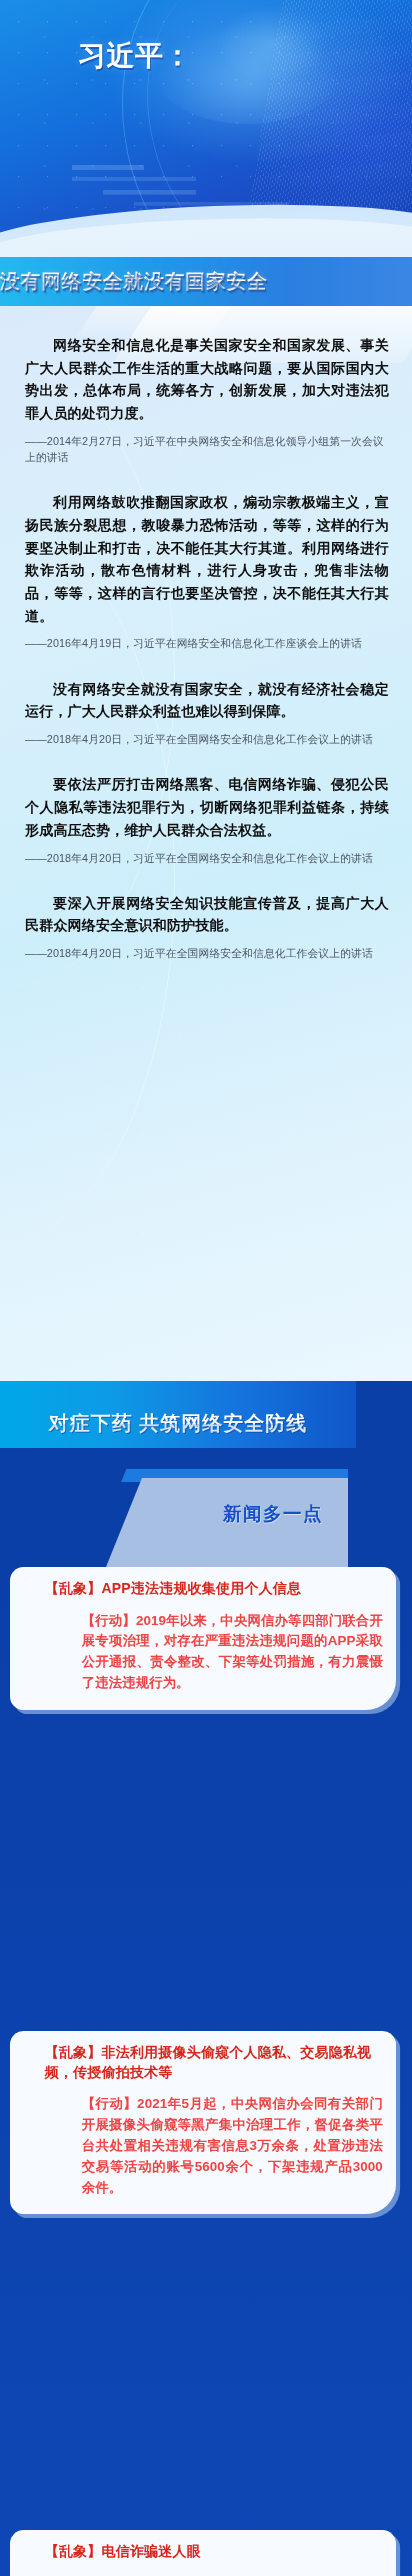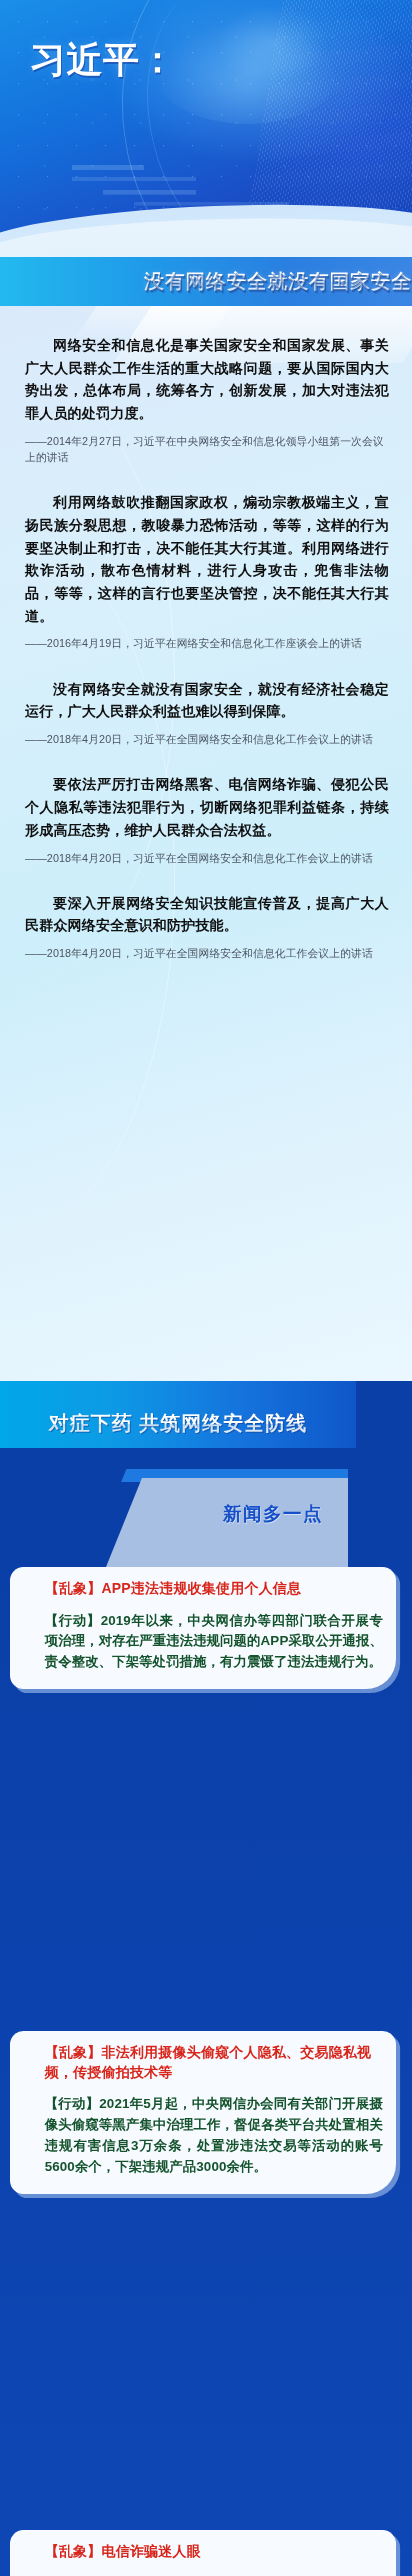--- a/index.html
+++ b/index.html
@@ -67,21 +67,21 @@
     filter:blur(0.2px);
   }
   .hero-title {
     position:absolute; left:30px; top:40px; width:340px;
     font-family:"Liberation Sans","DejaVu Sans",sans-serif;
     font-weight:bold; color:#ffffff;
     font-size:32px; line-height:1.13; letter-spacing:0.5px;
     text-shadow:1px 2.1px 0 rgba(18,60,160,.55), 0 0 9.3px rgba(140,210,255,.35);
   }
   .hero-title .ln { display:block; white-space:nowrap; }
-  .hero-title .ln1 { font-size:36px; }
+  .hero-title .ln1 { font-size:28px;margin-left:48px; }
 
   
   .hero-wave {
     position:absolute; left:0; top:196px; width:412px; height:98px; overflow:hidden;
   }
   .hero-wave .w1 {
     position:absolute; left:-31px; top:10.3px; width:495px; height:134px;
     background:linear-gradient(180deg,#cfe6fb 0%, #e4f2fd 100%);
     border-radius:50% 50% 0 0 / 36px 36px 0 0;
     transform:rotate(-2.2deg);
@@ -91,21 +91,21 @@
     background:linear-gradient(180deg,#eaf5fd 0%, #ddeffc 100%);
     border-radius:50% 50% 0 0 / 31px 31px 0 0;
     transform:rotate(-1.4deg);
     opacity:.9;
   }
 
   
   .band1 {
     position:absolute; left:0; top:257px; width:412px; height:49px;
     background:linear-gradient(90deg,#23b9ef 0%, #1f9ae9 35%, #2a7fe0 70%, #3a86e4 100%);
-    display:flex; align-items:center; justify-content:flex-end;
+    display:flex; align-items:center; justify-content:flex-start;
   }
   .band1 .btxt {
     font-weight:bold; font-size:19.6px; letter-spacing:1px; color:#ffffff;
     text-shadow: 1px 1.5px 0 rgba(20,70,150,.45), 0 0 5.2px rgba(255,255,255,.25);
     background:linear-gradient(180deg,#ffffff 0%,#ffffff 52%,#c9dcf2 53%,#e9f3ff 100%);
     -webkit-background-clip:text; background-clip:text; color:transparent;
     filter:drop-shadow(1px 1.5px 0 rgba(22,72,155,.5));
   }
 
   
@@ -208,22 +208,22 @@
   }
   .card .photo {
     width:386px; height:auto; display:block; position:relative; overflow:hidden;
   }
   .card .ctext { padding:12.4px 13.4px 15.5px 13.4px; }
   .chaos {
     font-weight:bold; font-size:14px; line-height:1.42; color:#d9261c;
     letter-spacing:0.2px; margin-bottom:11.3px;
   }
   .action {
-    font-weight:bold; font-size:13.4px; line-height:1.56; color:#14532d;
-    text-align:justify; letter-spacing:0.1px;
+    font-weight:bold; font-size:13.4px; line-height:1.56; color:#ef4444;
+    text-align:justify; letter-spacing:0.1px;margin-left:37px;
   }
 
   
   .ph1 { height:222px; background:linear-gradient(180deg,#efeae4 0%,#e7e1da 60%,#cfc8c0 100%); }
   .ph1 .wall { position:absolute; inset:0 0 62px 0; background:linear-gradient(180deg,#f2eee9,#e6e0d8); }
 
   
   .ph2 { height:206px; background:linear-gradient(180deg,#e9e6e1 0%,#ded9d3 55%,#c9b998 100%); }
 
   

